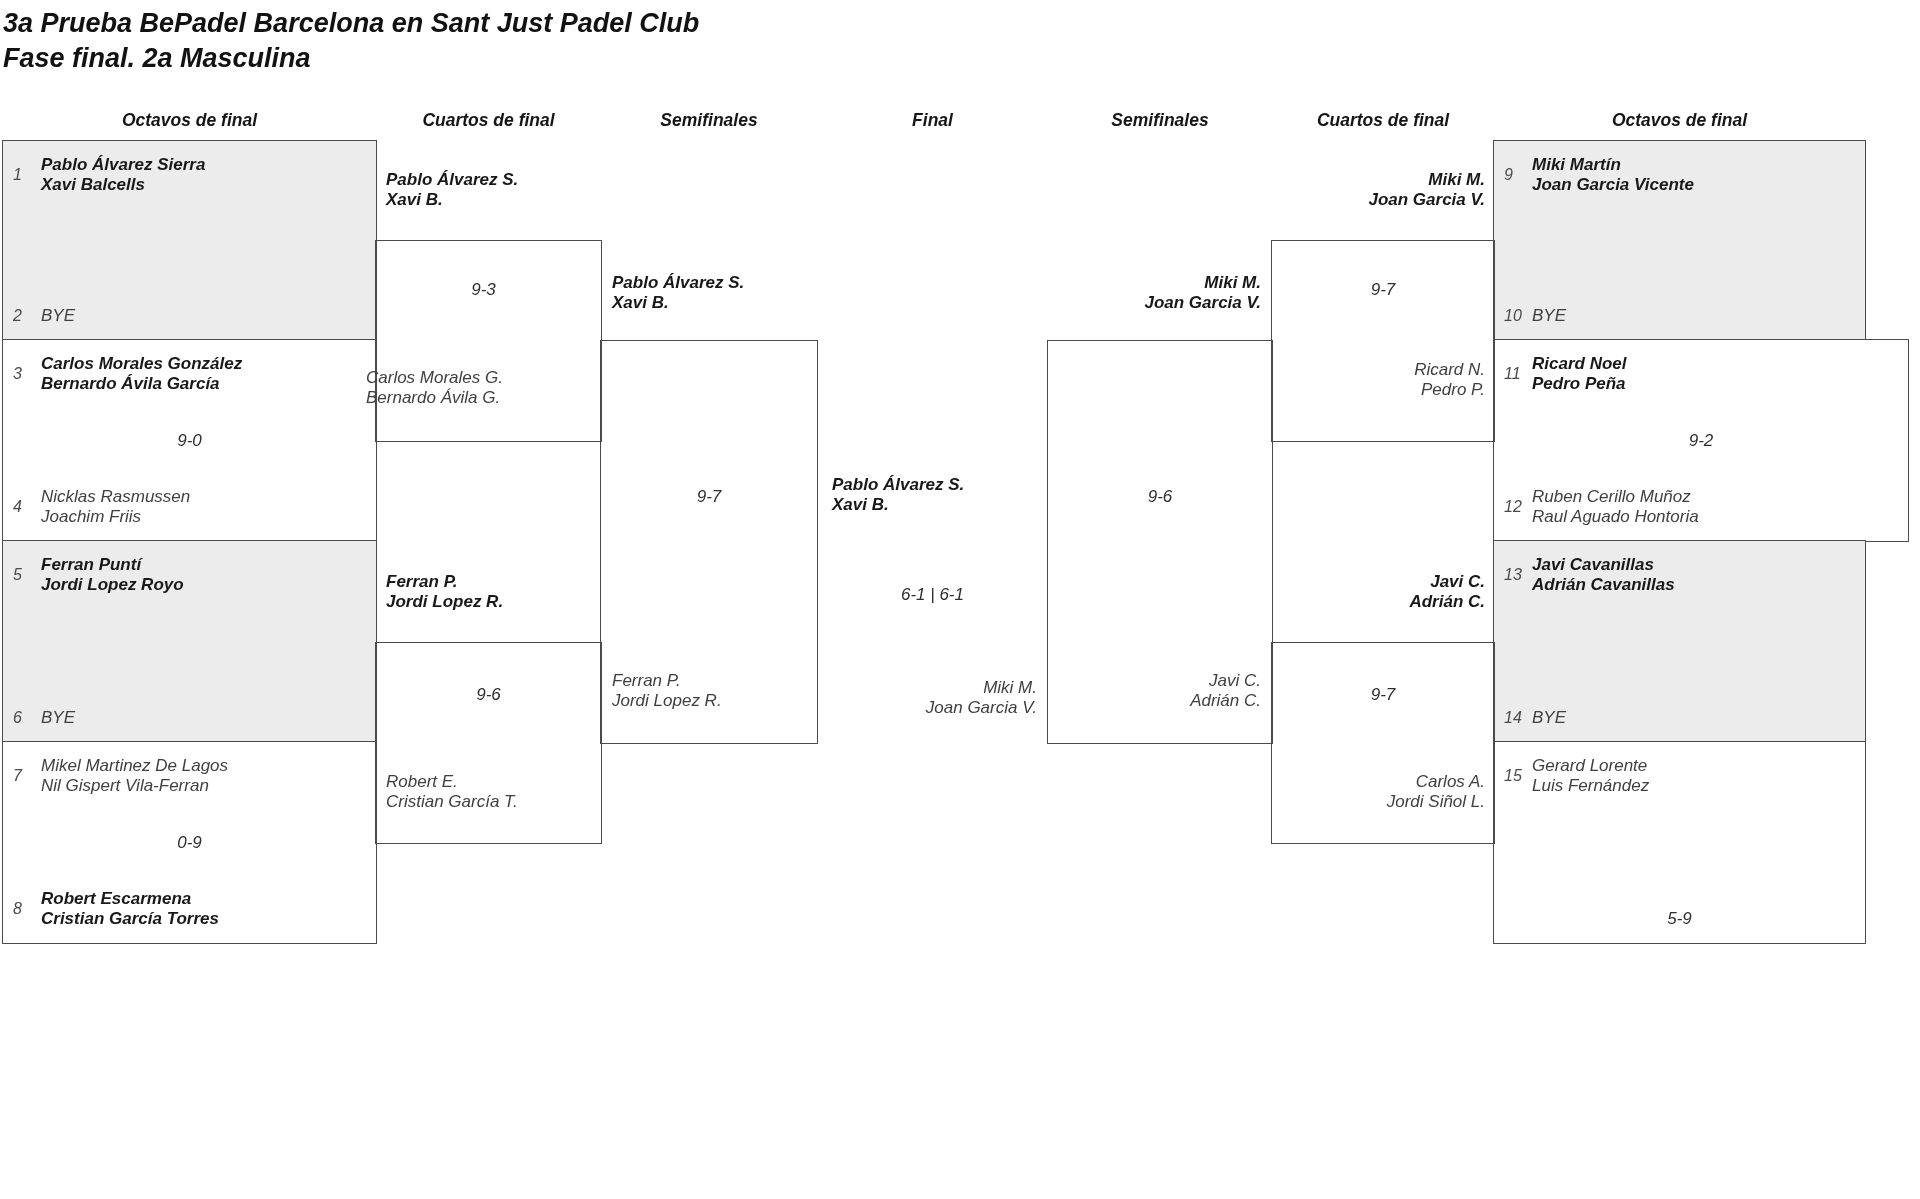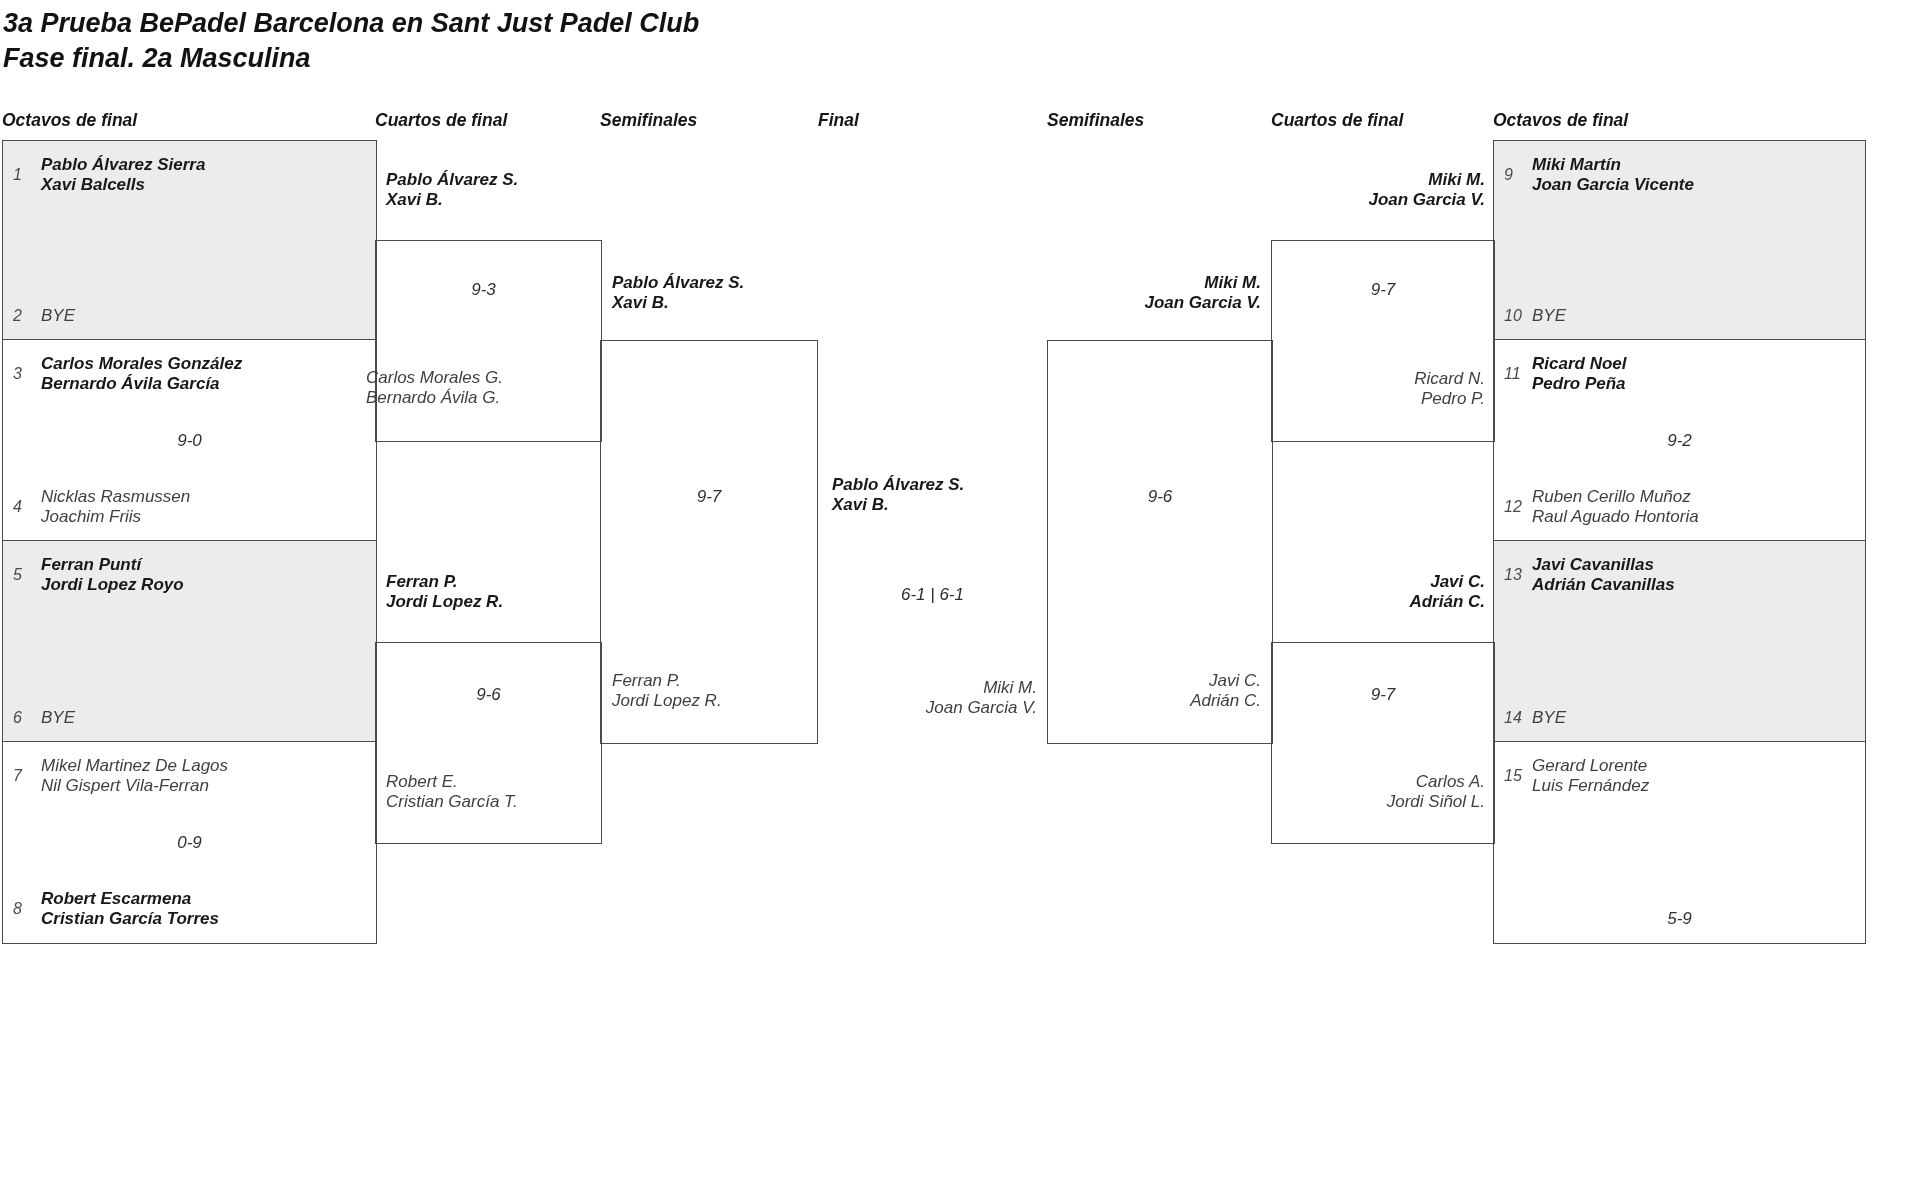--- a/index.html
+++ b/index.html
@@ -1,19 +1,19 @@
 <!DOCTYPE html>
 <html><head>
 <meta charset="utf-8">
 <style>
   html,body{margin:0;padding:0;background:#ffffff;}
   .stage{position:relative;width:1920px;height:1199px;background:#fff;overflow:hidden;
          font-family:"Liberation Sans", sans-serif;color:#1a1a1a;font-style:italic;}
   .title{position:absolute;left:3px;top:6px;font-size:27px;line-height:35px;font-weight:700;color:#121212;}
-  .rhead{position:absolute;top:110px;font-size:17.5px;font-weight:700;color:#161616;}
+  .rhead{position:absolute;top:110px;font-size:17.5px;font-weight:700;color:#161616;text-align:center;}
   .obox{position:absolute;box-sizing:border-box;border:1.5px solid #4b4b4b;background:#fff;
         display:flex;flex-direction:column;justify-content:space-between;padding:14px 10px;}
   .obox.gray{background:#ececec;}
   .mbox{position:absolute;box-sizing:border-box;border:1.5px solid #4b4b4b;background:transparent;}
   .entry{display:flex;align-items:center;gap:4px;}
   .seed{min-width:24px;font-size:16px;color:#4a4a4a;flex:none;}
   .names{font-size:17px;line-height:20px;}
   .names div:empty{display:none;}
   .b{font-weight:700;color:#191919;}
   .r{font-weight:400;color:#3f3f3f;}
@@ -121,21 +121,21 @@
     </div>
     <div class="oscore"></div>
     <div class="entry">
       <span class="seed">10</span>
       <div class="names r">
           <div>BYE</div>
         </div>
     </div>
   </div>
 
-  <div class="obox" style="left:1493px;top:339px;width:373px;height:203px;">
+  <div class="obox" style="left:1493px;top:339px;width:416px;height:203px;">
     <div class="entry">
       <span class="seed">11</span>
       <div class="names b">
           <div>Ricard Noel</div>
           <div>Pedro Peña</div>
         </div>
     </div>
     <div class="oscore">9-2</div>
     <div class="entry">
       <span class="seed">12</span>
@@ -229,21 +229,21 @@
   <div class="pair r ta-r" style="right:659px;top:671px;">
     <div>Javi C.</div>
       <div>Adrián C.</div>
   </div>
 
   <div class="pair b ta-r" style="right:435px;top:170px;">
     <div>Miki M.</div>
       <div>Joan Garcia V.</div>
   </div>
   <div class="mscore" style="left:1271px;width:224px;top:280px;">9-7</div>
-  <div class="pair r ta-r" style="right:435px;top:369px;">
+  <div class="pair r ta-r" style="right:435px;top:360px;">
     <div>Ricard N.</div>
       <div>Pedro P.</div>
   </div>
 
   <div class="pair b ta-r" style="right:435px;top:572px;">
     <div>Javi C.</div>
       <div>Adrián C.</div>
   </div>
   <div class="mscore" style="left:1271px;width:224px;top:685px;">9-7</div>
   <div class="pair r ta-r" style="right:435px;top:772px;">

